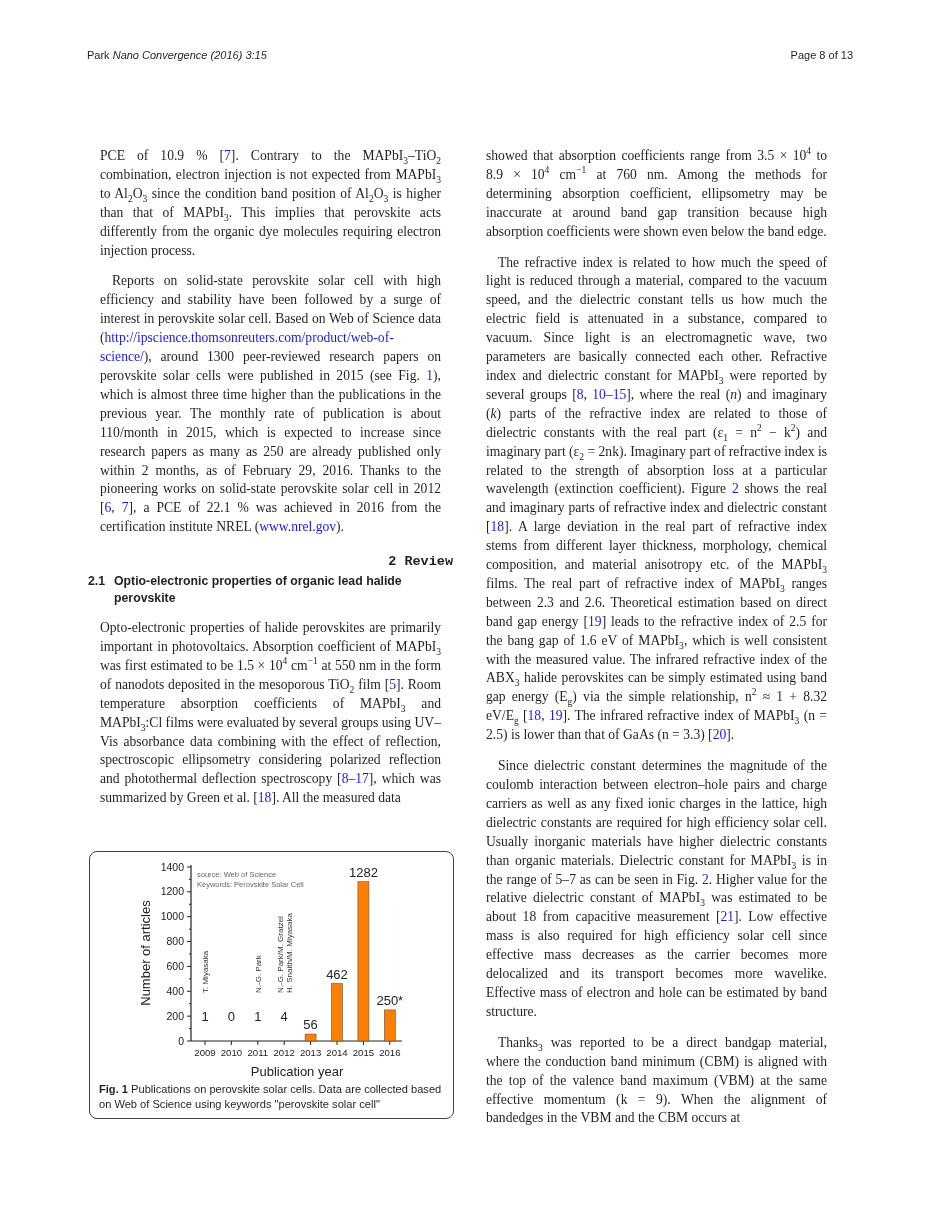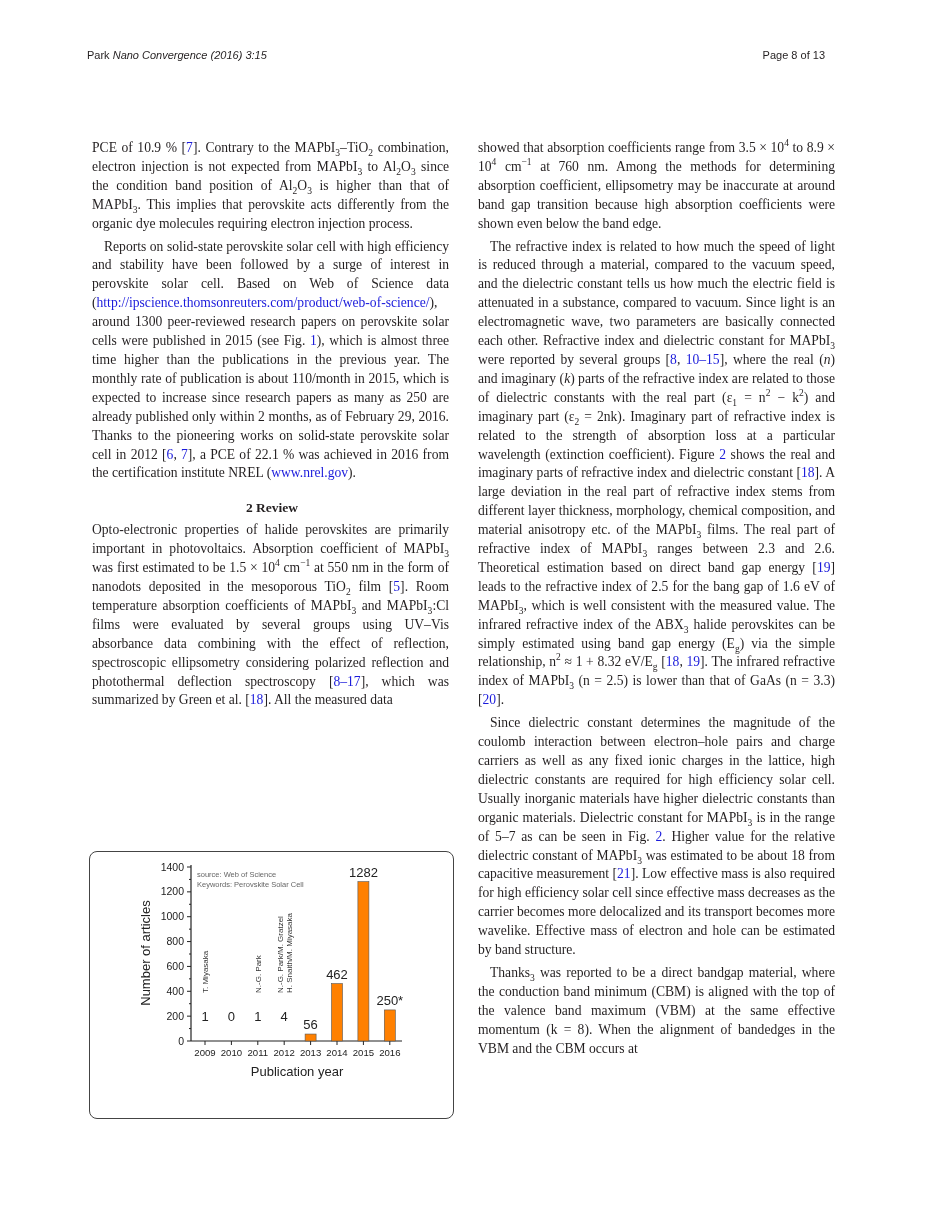--- a/index.html
+++ b/index.html
@@ -1,32 +1,32 @@
 <!DOCTYPE html>
 <html><head>
 <meta charset="utf-8">
 <style>
   html, body { margin: 0; padding: 0; background: #ffffff; }
   body { width: 925px; height: 1230px; position: relative; overflow: hidden;
          font-family: "Liberation Serif", "DejaVu Serif", serif; color: #231f20; }
-  .running-head { position: absolute; top: 49px; left: 87px; right: 100px; height: 16px;
+  .running-head { position: absolute; top: 49px; left: 87px; right: 72px; height: 16px;
                   font-family: "Liberation Sans", "DejaVu Sans", sans-serif; font-size: 11px; color: #231f20; }
   .running-head .left { position: absolute; left: 0; top: 0; }
   .running-head .right { position: absolute; right: 0; top: 0; }
   .running-head i { font-style: italic; }
   .col { position: absolute; top: 135px; width: 365px; font-size: 13.6px; line-height: 18.9px;
          text-align: justify; hyphens: manual; }
   .col-left { left: 88px; }
   .col-right { left: 474px; }
-  .col p { margin: 4px; }
+  .col p { margin: 12px; }
   .col p.indent { text-indent: 12px; }
   a, .ref { color: #1a1adb; text-decoration: none; }
   sub, sup { font-size: 70%; line-height: 0; }
-  .sec-h { font-family: Liberation Serif, serif; font-weight: bold;
-           font-size: 13.5px; margin: 16px 0 2px 3px; line-height: 18px; text-align: center; }
+  .sec-h { font-family: Liberation Mono, monospace; font-weight: bold;
+           font-size: 13.5px; margin: 16px 0 2px 3px; line-height: 18px; text-align: right; }
   .subsec-h { font-family: "Liberation Sans", "DejaVu Sans", sans-serif; font-weight: bold;
               font-size: 12.3px; line-height: 17px; margin: 0 0 2px 0; text-align: left;
               padding-left: 26px; text-indent: -26px; }
   .subsec-h .num { display: inline-block; width: 26px; text-indent: 0; }
   .figure-box { position: absolute; left: 89px; top: 851px; width: 365px; height: 268px;
                 border: 1.3px solid #444; border-radius: 8px; box-sizing: border-box; }
   .figure-box svg { position: absolute; left: 0; top: 0; }
   .fig-caption { position: absolute; left: 9px; top: 230px; width: 350px;
                  font-family: "Liberation Sans", "DejaVu Sans", sans-serif; font-size: 11.1px;
                  line-height: 15px; color: #231f20; }
@@ -39,20 +39,21 @@
   <span class="left"><span>Park</span> <i>Nano Convergence</i>  <i>(2016) 3:15</i></span>
   <span class="right">Page 8 of 13</span>
 </div>
 
 <div class="col col-left">
   <p><span>PCE of 10.9 % [</span><a class="ref">7</a><span>]. Contrary to the MAPbI</span><sub>3</sub><span>–TiO</span><sub>2</sub><span> combination, electron injection is not expected from MAPbI</span><sub>3</sub><span> to Al</span><sub>2</sub><span>O</span><sub>3</sub><span> since the condition band position of Al</span><sub>2</sub><span>O</span><sub>3</sub><span> is higher than that of MAPbI</span><sub>3</sub><span>. This implies that perovskite acts differently from the organic dye molecules requiring electron injection process.</span></p>
 
   <p class="indent"><span>Reports on solid-state perovskite solar cell with high efficiency and stability have been followed by a surge of interest in perovskite solar cell. Based on Web of Science data (</span><a>http://ipscience.thomsonreuters.com/product/web-of-science/</a><span>), around 1300 peer-reviewed research papers on perovskite solar cells were published in 2015 (see Fig. </span><a class="ref">1</a><span>), which is almost three time higher than the publications in the previous year. The monthly rate of publication is about 110/month in 2015, which is expected to increase since research papers as many as 250 are already published only within 2 months, as of February 29, 2016. Thanks to the pioneering works on solid-state perovskite solar cell in 2012 [</span><a class="ref">6</a>, <a class="ref">7</a><span>], a PCE of 22.1 % was achieved in 2016 from the certification institute NREL (</span><a>www.nrel.gov</a><span>).</span></p>
 
   <div class="sec-h">2  Review</div>
+  <div class="subsec-h"><span class="num">2.1</span><span>Optio-electronic properties of organic lead halide perovskite</span></div>
 
   <p><span>Opto-electronic properties of halide perovskites are primarily important in photovoltaics. Absorption coefficient of MAPbI</span><sub>3</sub><span> was first estimated to be 1.5 × 10</span><sup>4</sup><span> cm</span><sup>−1</sup><span> at 550 nm in the form of nanodots deposited in the mesoporous TiO</span><sub>2</sub><span> film [</span><a class="ref">5</a><span>]. Room temperature absorption coefficients of MAPbI</span><sub>3</sub><span> and MAPbI</span><sub>3</sub><span>:Cl films were evaluated by several groups using UV–Vis absorbance data combining with the effect of reflection, spectroscopic ellipsometry considering polarized reflection and photothermal deflection spectroscopy [</span><a class="ref">8–17</a><span>], which was summarized by Green et al. [</span><a class="ref">18</a><span>]. All the measured data</span></p>
 </div>
 
 <div class="figure-box">
   <svg width="365" height="230" viewBox="0 0 365 230" font-family="Liberation Sans, DejaVu Sans, sans-serif">
 
     <g>
       <line x1="101" y1="13" x2="101" y2="189" stroke="#222" stroke-width="1.2"></line>
       <g id="yticks">
@@ -120,23 +121,24 @@
         <rect x="294.29999999999995" y="157.92857142857142" width="11" height="31.071428571428573" fill="#ff8000" stroke="#555555" stroke-width="0.6"></rect>
         <text x="299.79999999999995" y="152.92857142857142" font-size="13" fill="#222" text-anchor="middle">250*</text>
       </g>
     <g id="annotations">
         <text x="118" y="141" font-size="8" fill="#333" text-anchor="start" transform="rotate(-90 118 141)">T. Miyasaka</text>
         <text x="170.8" y="141" font-size="8" fill="#333" text-anchor="start" transform="rotate(-90 170.8 141)">N.-G. Park</text>
         <text x="193.2" y="141" font-size="8" fill="#333" text-anchor="start" transform="rotate(-90 193.2 141)">N.-G. Park/M. Gratzel</text>
         <text x="202.2" y="141" font-size="8" fill="#333" text-anchor="start" transform="rotate(-90 202.2 141)">H. Snaith/M. Miyasaka</text>
       </g>
   </svg>
+  <div class="fig-caption"><b>Fig. 1</b><span>  Publications on perovskite solar cells. Data are collected based on Web of Science using keywords "perovskite solar cell"</span></div>
 </div>
 
 <div class="col col-right">
   <p><span>showed that absorption coefficients range from 3.5 × 10</span><sup>4</sup><span> to 8.9 × 10</span><sup>4</sup><span> cm</span><sup>−1</sup><span> at 760 nm. Among the methods for determining absorption coefficient, ellipsometry may be inaccurate at around band gap transition because high absorption coefficients were shown even below the band edge.</span></p>
 
   <p class="indent"><span>The refractive index is related to how much the speed of light is reduced through a material, compared to the vacuum speed, and the dielectric constant tells us how much the electric field is attenuated in a substance, compared to vacuum. Since light is an electromagnetic wave, two parameters are basically connected each other. Refractive index and dielectric constant for MAPbI</span><sub>3</sub><span> were reported by several groups [</span><a class="ref">8</a>, <a class="ref">10–15</a><span>], where the real (</span><i>n</i><span>) and imaginary (</span><i>k</i><span>) parts of the refractive index are related to those of dielectric constants with the real part (ε</span><sub>1</sub><span> = n</span><sup>2</sup><span> − k</span><sup>2</sup><span>) and imaginary part (ε</span><sub>2</sub><span> = 2nk). Imaginary part of refractive index is related to the strength of absorption loss at a particular wavelength (extinction coefficient). Figure </span><a class="ref">2</a><span> shows the real and imaginary parts of refractive index and dielectric constant [</span><a class="ref">18</a><span>]. A large deviation in the real part of refractive index stems from different layer thickness, morphology, chemical composition, and material anisotropy etc. of the MAPbI</span><sub>3</sub><span> films. The real part of refractive index of MAPbI</span><sub>3</sub><span> ranges between 2.3 and 2.6. Theoretical estimation based on direct band gap energy [</span><a class="ref">19</a><span>] leads to the refractive index of 2.5 for the bang gap of 1.6 eV of MAPbI</span><sub>3</sub><span>, which is well consistent with the measured value. The infrared refractive index of the ABX</span><sub>3</sub><span> halide perovskites can be simply estimated using band gap energy (E</span><sub>g</sub><span>) via the simple relationship, n</span><sup>2</sup><span> ≈ 1 + 8.32 eV/E</span><sub>g</sub><span> [</span><a class="ref">18</a>, <a class="ref">19</a><span>]. The infrared refractive index of MAPbI</span><sub>3</sub><span> (n = 2.5) is lower than that of GaAs (n = 3.3) [</span><a class="ref">20</a><span>].</span></p>
 
   <p class="indent"><span>Since dielectric constant determines the magnitude of the coulomb interaction between electron–hole pairs and charge carriers as well as any fixed ionic charges in the lattice, high dielectric constants are required for high efficiency solar cell. Usually inorganic materials have higher dielectric constants than organic materials. Dielectric constant for MAPbI</span><sub>3</sub><span> is in the range of 5–7 as can be seen in Fig. </span><a class="ref">2</a><span>. Higher value for the relative dielectric constant of MAPbI</span><sub>3</sub><span> was estimated to be about 18 from capacitive measurement [</span><a class="ref">21</a><span>]. Low effective mass is also required for high efficiency solar cell since effective mass decreases as the carrier becomes more delocalized and its transport becomes more wavelike. Effective mass of electron and hole can be estimated by band structure.</span></p>
 
-  <p class="indent"><span>Thanks</span><sub>3</sub><span> was reported to be a direct bandgap material, where the conduction band minimum (CBM) is aligned with the top of the valence band maximum (VBM) at the same effective momentum (k = 8). When the alignment of bandedges in the VBM and the CBM occurs at</span></p>
+  <p class="indent"><span>Thanks</span><sub>3</sub><span> was reported to be a direct bandgap material, where the conduction band minimum (CBM) is aligned with the top of the valence band maximum (VBM) at the same effective momentum (k = 9). When the alignment of bandedges in the VBM and the CBM occurs at</span></p>
 </div>
 
 </body></html>

